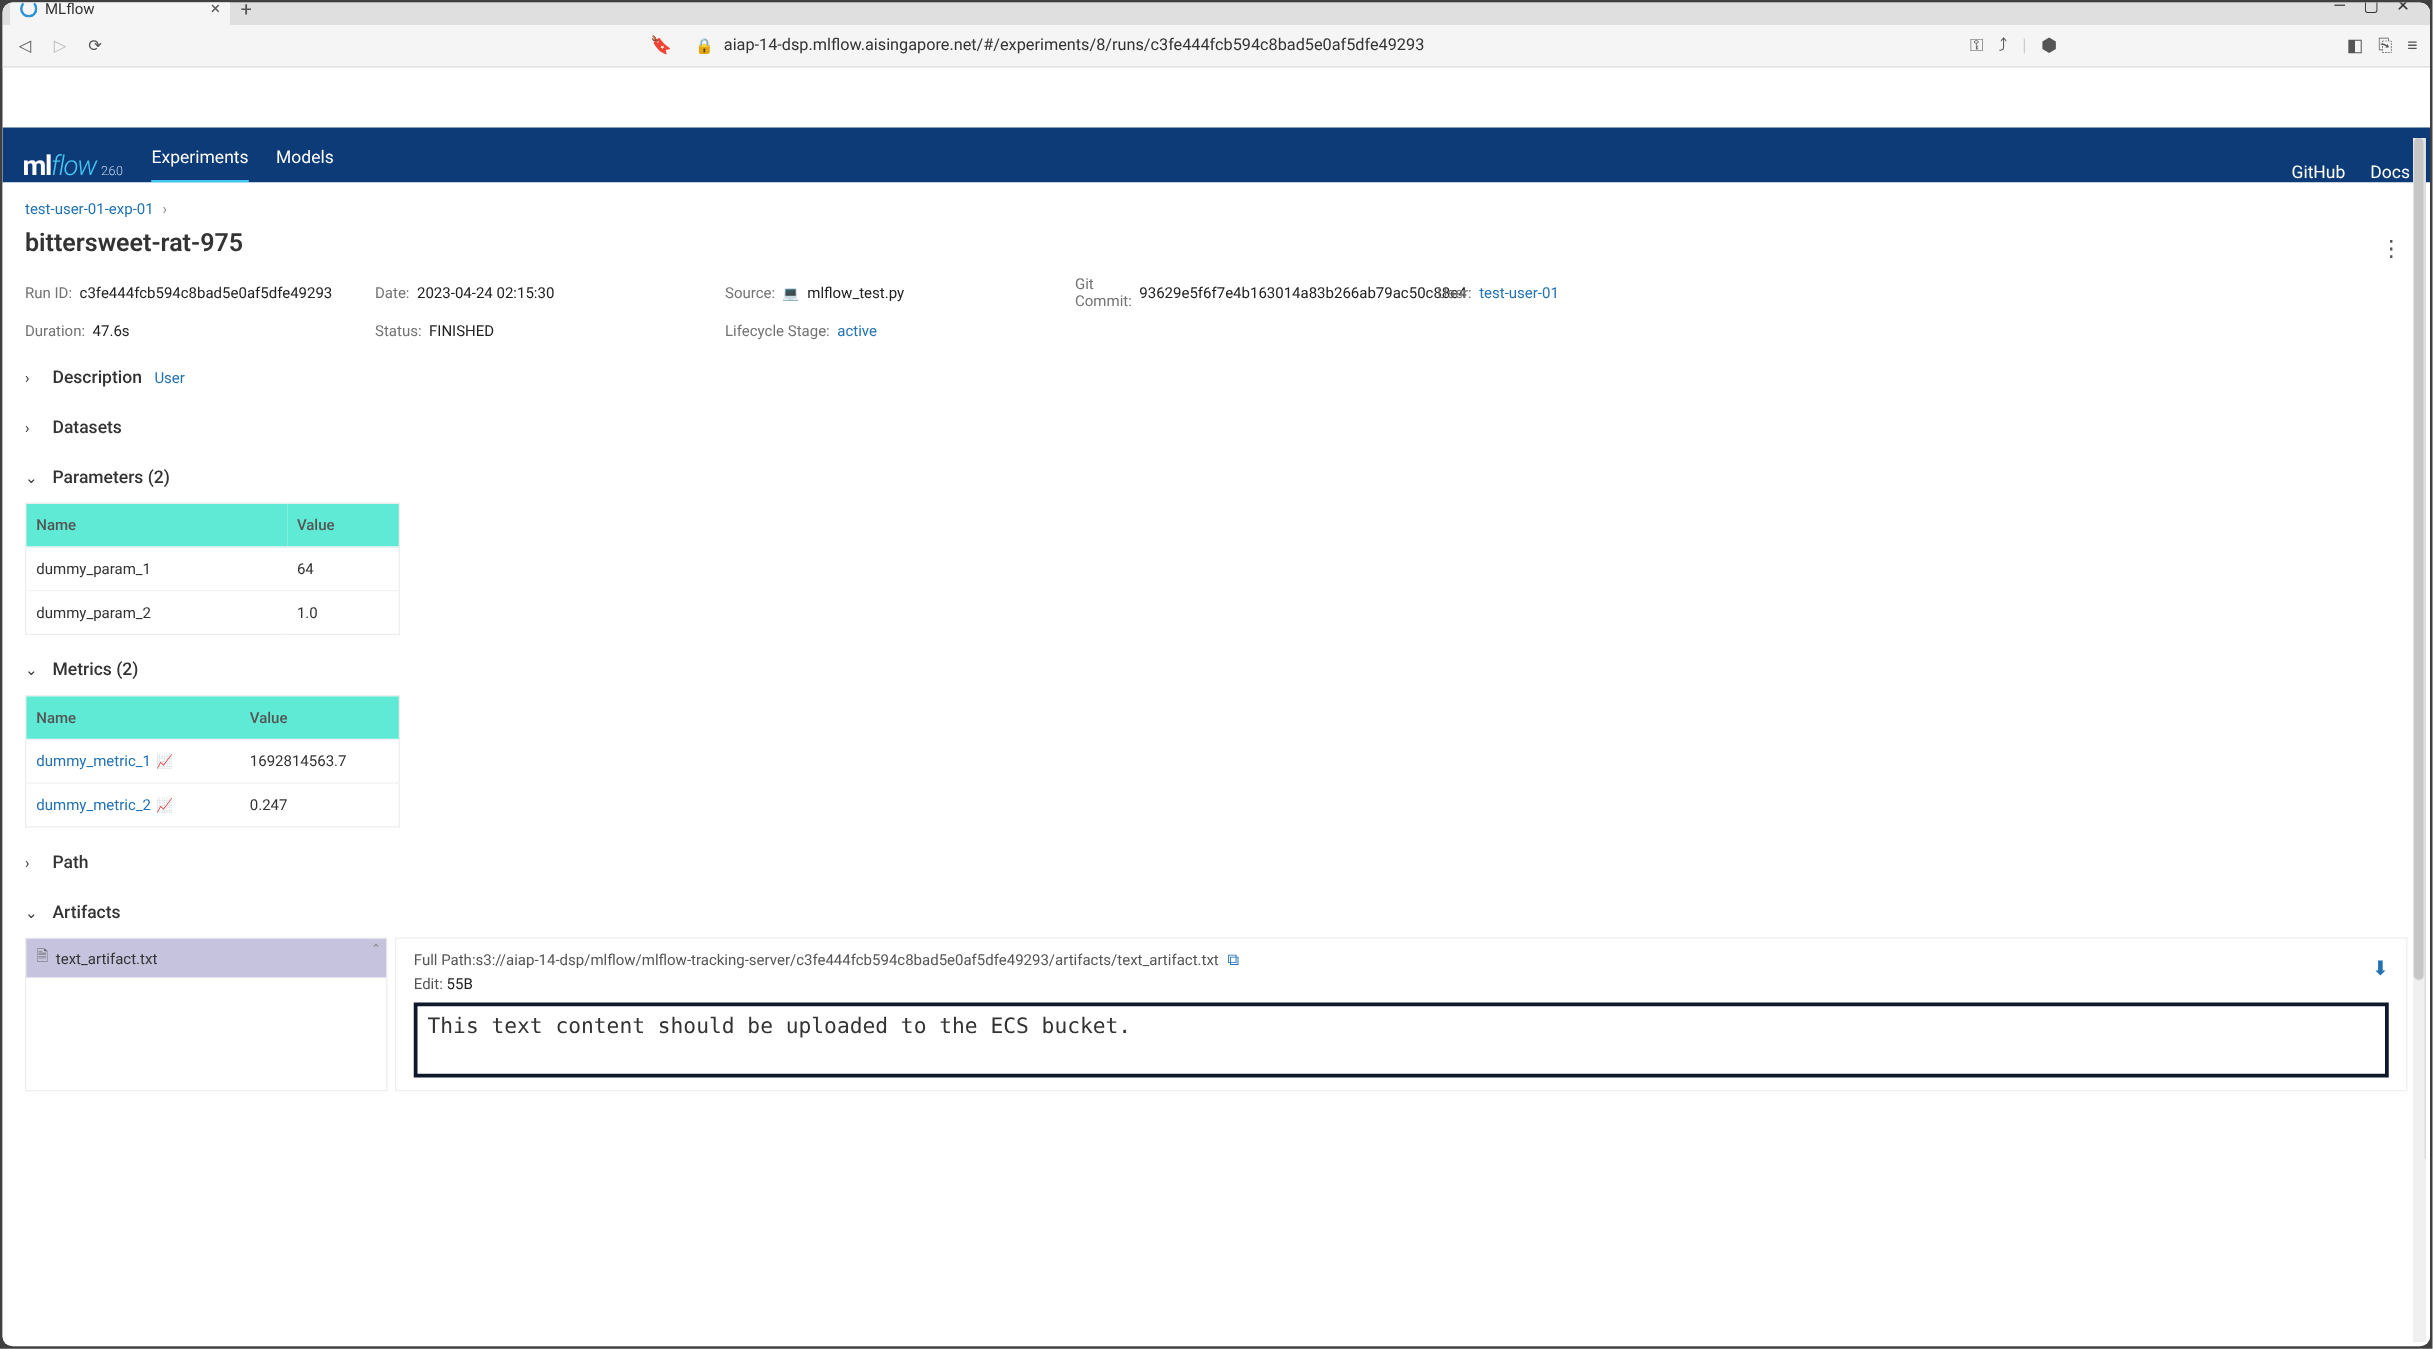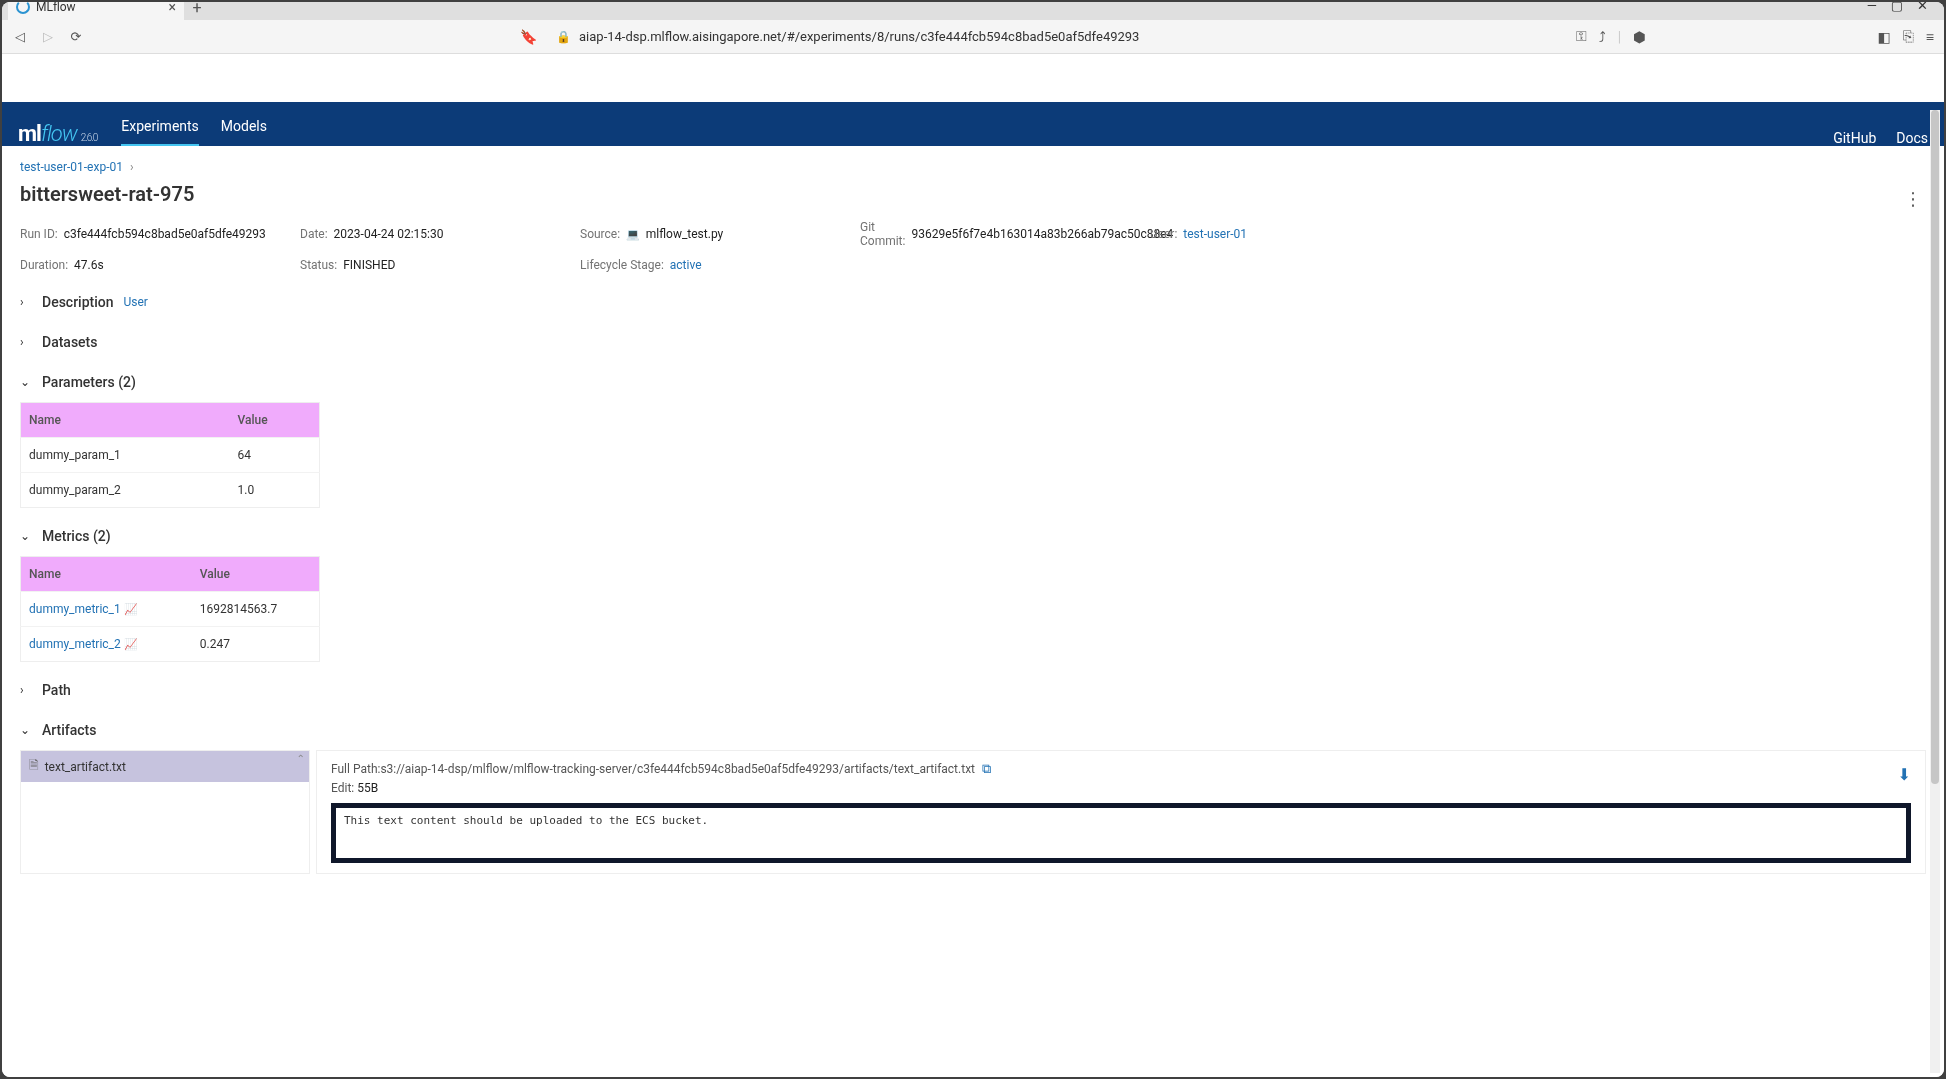--- a/index.html
+++ b/index.html
@@ -48,37 +48,37 @@
   .metadata .mini-icon { color:#888; font-size:11px; }
   
   .section { margin:10px 0 16px; }
   .section-header { display:flex; align-items:center; gap:10px; cursor:pointer; padding:4px 0; }
   .section-header .chev { width:12px; display:inline-block; font-size:12px; color:#333; }
   .section-header .title { font-size:14px; font-weight:500; }
   .section-header .edit { color:#2272b4; font-size:12px; font-weight:400; cursor:pointer; }
   
   .kv-table { width:300px; border:1px solid #eee; border-collapse:collapse; margin-top:8px; font-size:12px; }
   .kv-table th, .kv-table td { text-align:left; padding:10px 8px; border-bottom:1px solid #f2f2f2; }
-  .kv-table th { background:#f0abfc; color:#555; font-weight:500; }
+  .kv-table th { background:#5eead4; color:#555; font-weight:500; }
   .kv-table tr:last-child td { border-bottom:none; }
   .kv-table tr:nth-child(even) td { background:#fff; }
   .kv-table tr:nth-child(odd) td { background:#fff; }
   .kv-table a { color:#2272b4; text-decoration:none; cursor:pointer; }
   .chart-ic { margin-left:4px; color:#2272b4; font-size:11px; }
   
   .artifacts-body { display:flex; gap:6px; margin-top:8px; }
   .artifact-tree { width:290px; border:1px solid #eee; min-height:120px; }
   .artifact-item { background:#c6c3de; padding:5px 8px; font-size:12px; display:flex; align-items:center; gap:6px; cursor:pointer; position:relative; }
   .artifact-item .caret { position:absolute; right:4px; top:2px; color:#888; font-size:10px; }
   .file-ic { color:#666; font-size:12px; }
   .artifact-view { flex:1; border:1px solid #eee; padding:10px 14px; font-size:12px; position:relative; }
   .artifact-view .meta-line { color:#555; margin-bottom:4px; }
   .artifact-view .copy { color:#2272b4; margin-left:4px; cursor:pointer; font-size:13px; }
   .artifact-view .download { position:absolute; right:14px; top:14px; color:#2272b4; font-size:16px; cursor:pointer; }
-  .artifact-text { border:5px solid #0f172a; margin-top:8px; padding:6px 8px; font-family:Menlo,Consolas,monospace; font-size:11px; min-height:60px; white-space:pre; }
+  .artifact-text { border:3px solid #0f172a; margin-top:8px; padding:6px 8px; font-family:Menlo,Consolas,monospace; font-size:17px; min-height:60px; white-space:pre; }
   
   .page-scrollbar { position:absolute; right:0; top:60px; bottom:2px; width:10px; background:#f0f0f0; }
   .page-scrollbar .thumb { position:absolute; left:1px; right:1px; top:0; height:70%; background:#c6c6c6; border-radius:4px; }
 </style>
 </head>
 <body>
 
 <div class="window-frame">
 
   <div class="browser-tabs">

